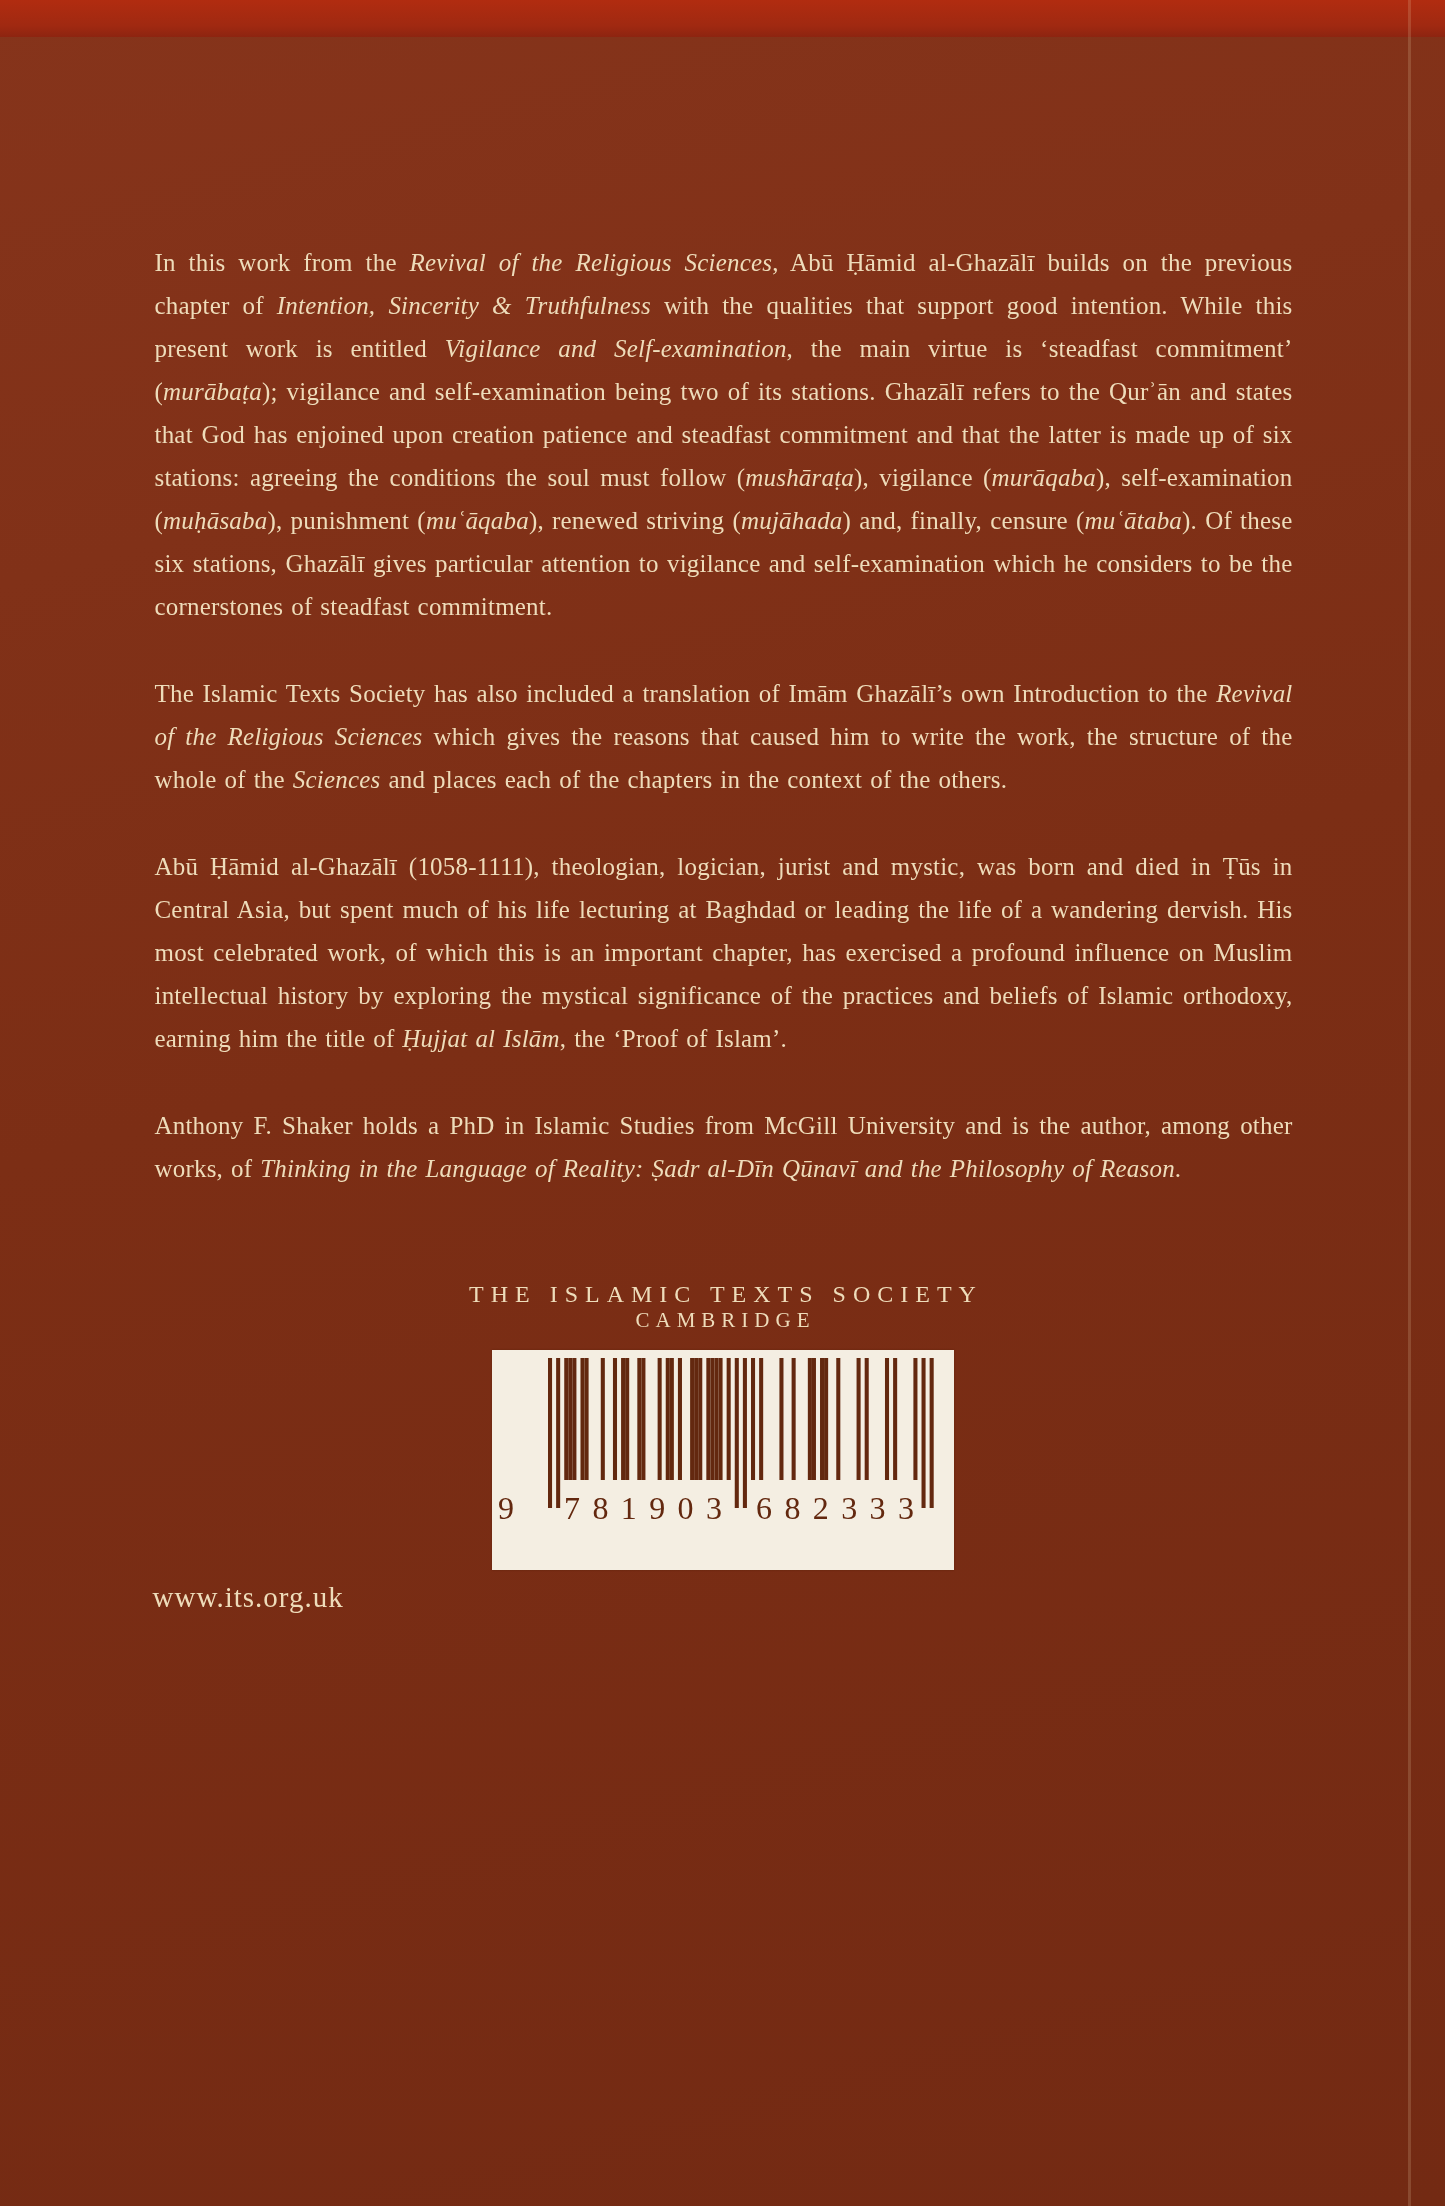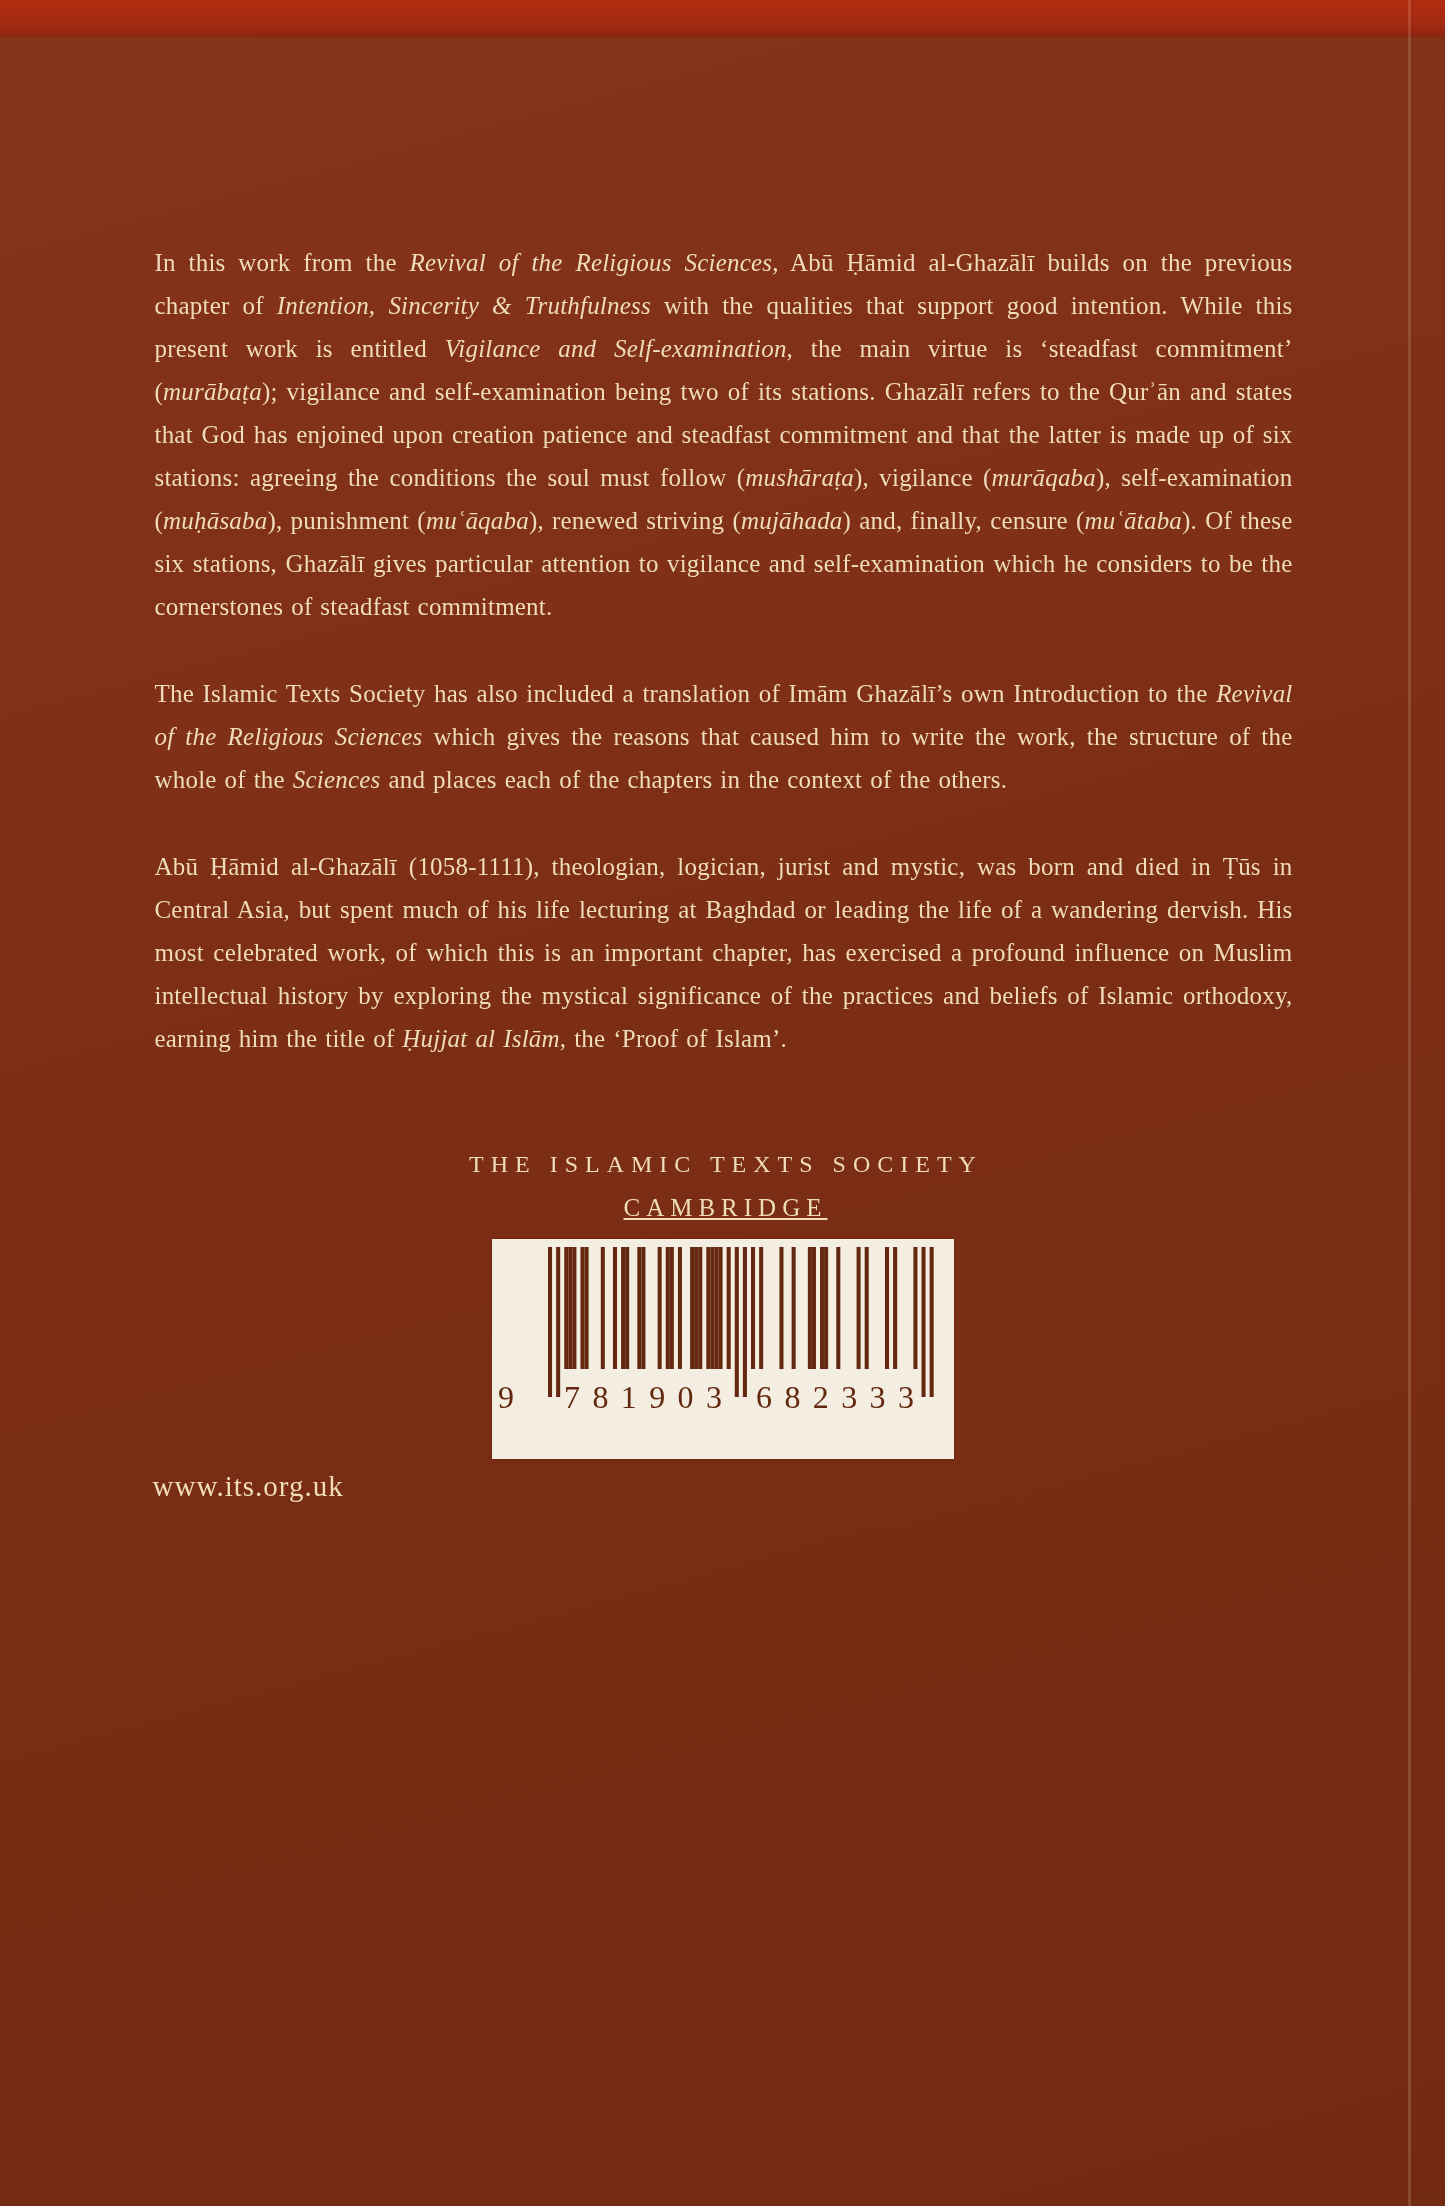--- a/index.html
+++ b/index.html
@@ -31,22 +31,21 @@
     text-align:justify;text-justify:inter-word;hyphens:none;
     letter-spacing:0.2px;word-spacing:1.5px;
   }
   .blurb p i{font-style:italic;}
   .imprint{ text-align:center; }
   .publisher-name{
     margin-top:91px;
     font-size:24px;letter-spacing:7px;text-indent:7px;
   }
   .publisher-city{
-    margin-top:16px;
-    font-size:25px;letter-spacing:6px;text-indent:6px;text-decoration:underline;
+    font-size:21px;letter-spacing:6px;text-indent:6px;
   }
   .barcode-box{
     width:462px;height:220px;margin:17px auto 0;
     background:var(--box,#f4eee2);
     padding-top:5px;
     box-shadow:0 0 2px rgba(60,20,5,0.35);
   }
   .isbn-label{
     text-align:center;
     color:var(--bar,#63280f);
@@ -69,20 +68,21 @@
 
 <div class="top-band"></div>
 <div class="edge-line"></div>
 
 <div class="content">
 
   <div class="blurb">
     <p>In this work from the <i>Revival of the Religious Sciences</i>, Abū Ḥāmid al-Ghazālī builds on the previous chapter of <i>Intention, Sincerity &amp; Truthfulness</i> with the qualities that support good intention. While this present work is entitled <i>Vigilance and Self-examination</i>, the main virtue is ‘steadfast commitment’ (<i>murābaṭa</i>); vigilance and self-examination being two of its stations. Ghazālī refers to the Qurʾān and states that God has enjoined upon creation patience and steadfast commitment and that the latter is made up of six stations: agreeing the conditions the soul must follow (<i>mushāraṭa</i>), vigilance (<i>murāqaba</i>), self-examination (<i>muḥāsaba</i>), punishment (<i>muʿāqaba</i>), renewed striving (<i>mujāhada</i>) and, finally, censure (<i>muʿātaba</i>). Of these six stations, Ghazālī gives particular attention to vigilance and self-examination which he considers to be the cornerstones of steadfast commitment.</p>
     <p>The Islamic Texts Society has also included a translation of Imām Ghazālī’s own Introduction to the <i>Revival of the Religious Sciences</i> which gives the reasons that caused him to write the work, the structure of the whole of the <i>Sciences</i> and places each of the chapters in the context of the others.</p>
     <p>Abū Ḥāmid al-Ghazālī (1058-1111), theologian, logician, jurist and mystic, was born and died in Ṭūs in Central Asia, but spent much of his life lecturing at Baghdad or leading the life of a wandering dervish. His most celebrated work, of which this is an important chapter, has exercised a profound influence on Muslim intellectual history by exploring the mystical significance of the practices and beliefs of Islamic orthodoxy, earning him the title of <i>Ḥujjat al Islām</i>, the ‘Proof of Islam’.</p>
+    <p>Anthony F. Shaker holds a PhD in Islamic Studies from McGill University and is the author, among other works, of <i>Thinking in the Language of Reality: Ṣadr al-Dīn Qūnavī and the Philosophy of Reason</i>.</p>
   </div>
 
   <div class="imprint">
     <div class="publisher-name">THE ISLAMIC TEXTS SOCIETY</div>
     <div class="publisher-city">CAMBRIDGE</div>
 
     <div class="barcode-box">
       <svg class="barcode-svg" width="462" height="168" viewBox="0 0 462 168">
         <g id="barcode-bars" fill="#63280f">
             <rect x="56.00" y="2" width="4.06" height="150"></rect>

